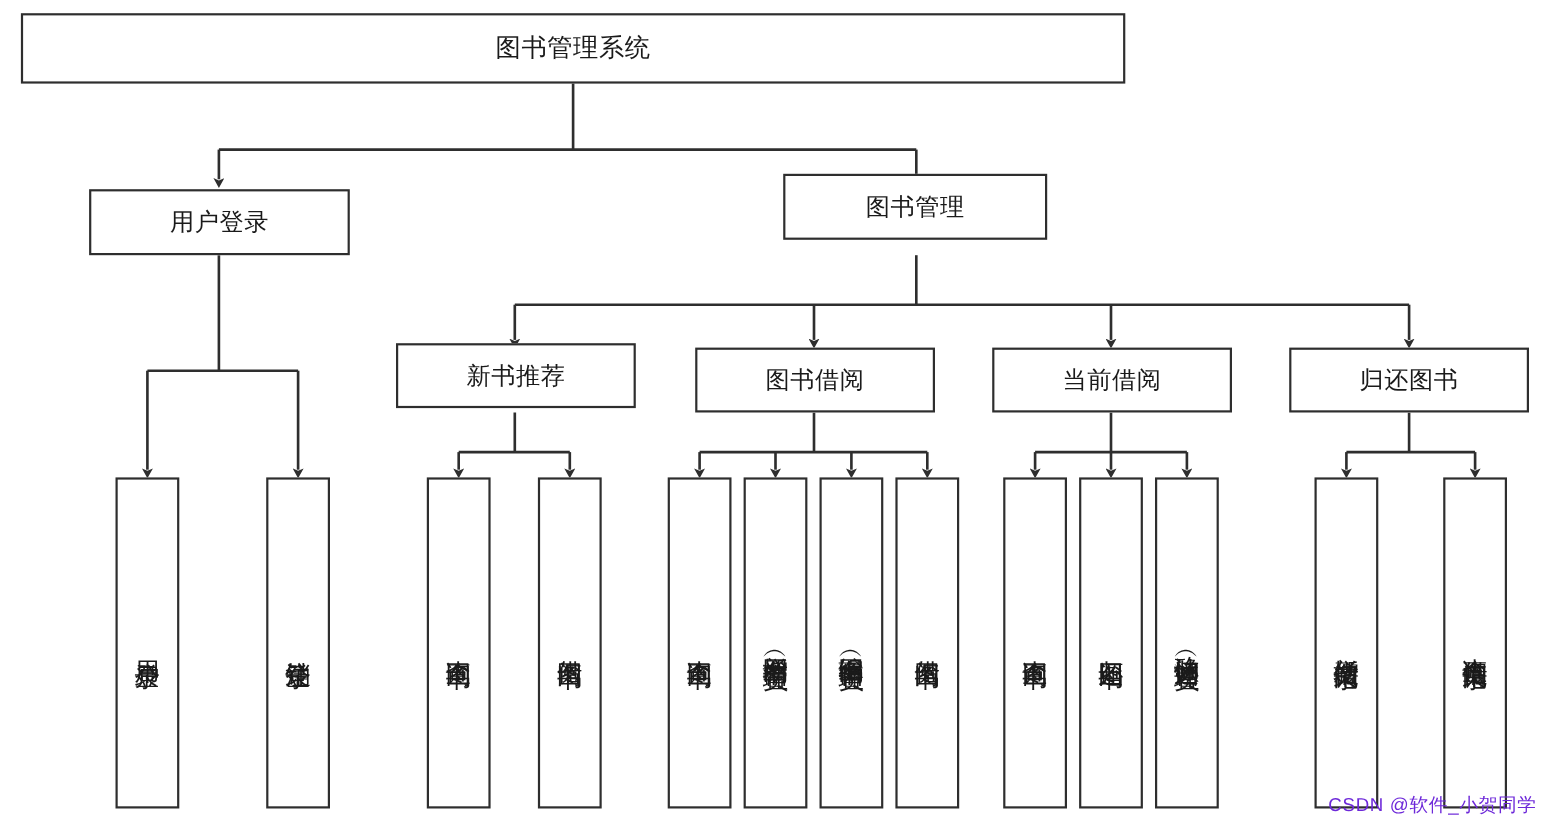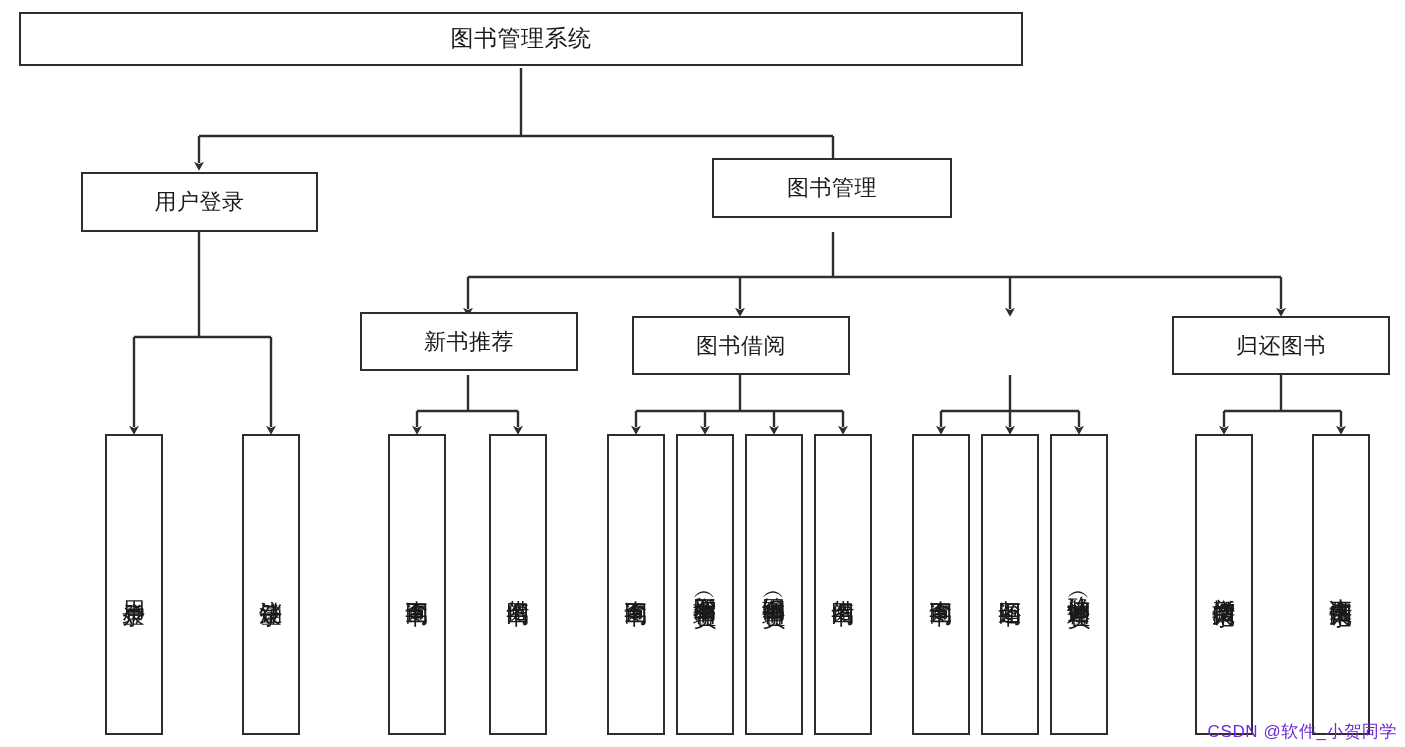--- a/index.html
+++ b/index.html
@@ -125,37 +125,40 @@
       <path d="M1079,411 L1079,427" marker-end="url(#arrowhead)"></path>
 
       <path d="M1281,375 L1281,411"></path>
       <path d="M1224,411 L1341,411"></path>
       <path d="M1224,411 L1224,427" marker-end="url(#arrowhead)"></path>
       <path d="M1341,411 L1341,427" marker-end="url(#arrowhead)"></path>
 
     </g>
   </svg>
 
-  <div class="node horizontal root" style="left:19px; top:12px; width:1004px; height:54px;">
+  <div class="node horizontal root" style="left:19px; top:12px; width:1004px; height:64px;">
     <span class="node-label">图书管理系统</span>
   </div>
 
   <div class="node horizontal" style="left:81px; top:172px; width:237px; height:60px;">
     <span class="node-label">用户登录</span>
   </div>
   <div class="node horizontal" style="left:712px; top:158px; width:240px; height:60px;">
     <span class="node-label">图书管理</span>
   </div>
 
   <div class="node horizontal" style="left:360px; top:312px; width:218px; height:59px;">
     <span class="node-label">新书推荐</span>
   </div>
   <div class="node horizontal" style="left:632px; top:316px; width:218px; height:59px;">
     <span class="node-label">图书借阅</span>
   </div>
+  <div class="node horizontal" style="left:902px; top:316px; width:218px; height:59px;">
+    <span class="node-label">当前借阅</span>
+  </div>
   <div class="node horizontal" style="left:1172px; top:316px; width:218px; height:59px;">
     <span class="node-label">归还图书</span>
   </div>
 
   <div class="node vertical" style="left:105px; top:434px; width:58px; height:301px;">
     <span class="node-label">用户登录</span>
   </div>
   <div class="node vertical" style="left:242px; top:434px; width:58px; height:301px;">
     <span class="node-label">注销登录</span>
   </div>

